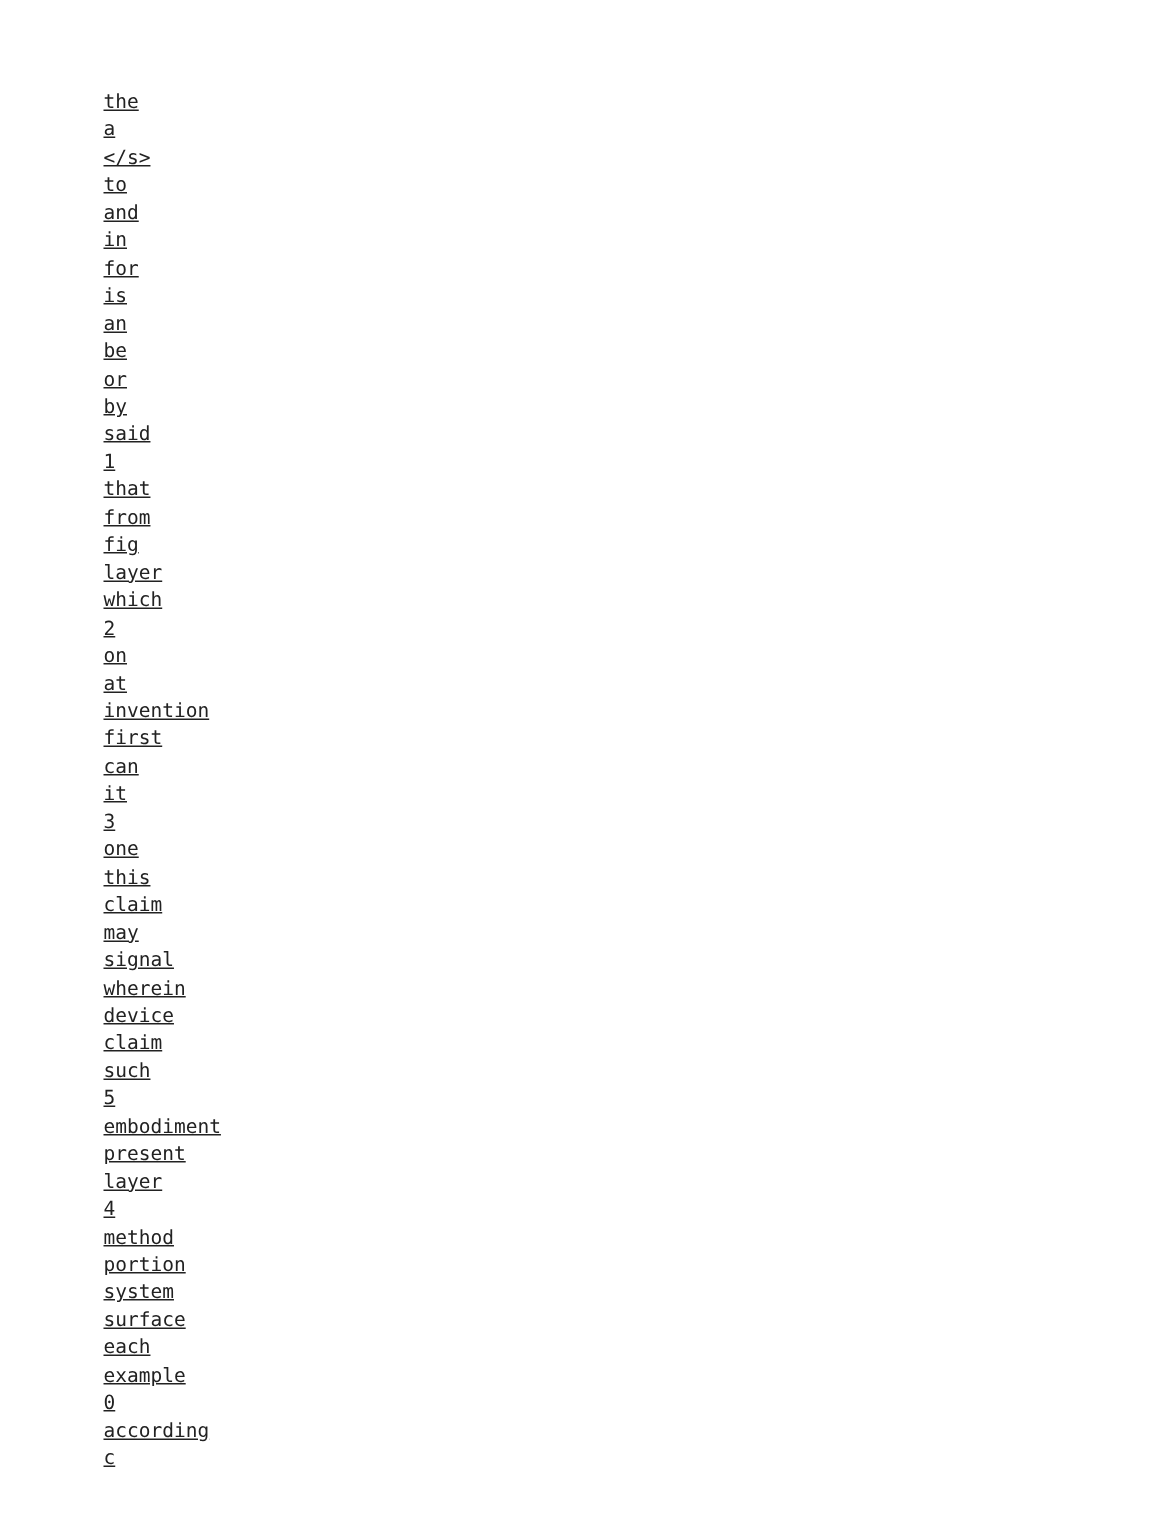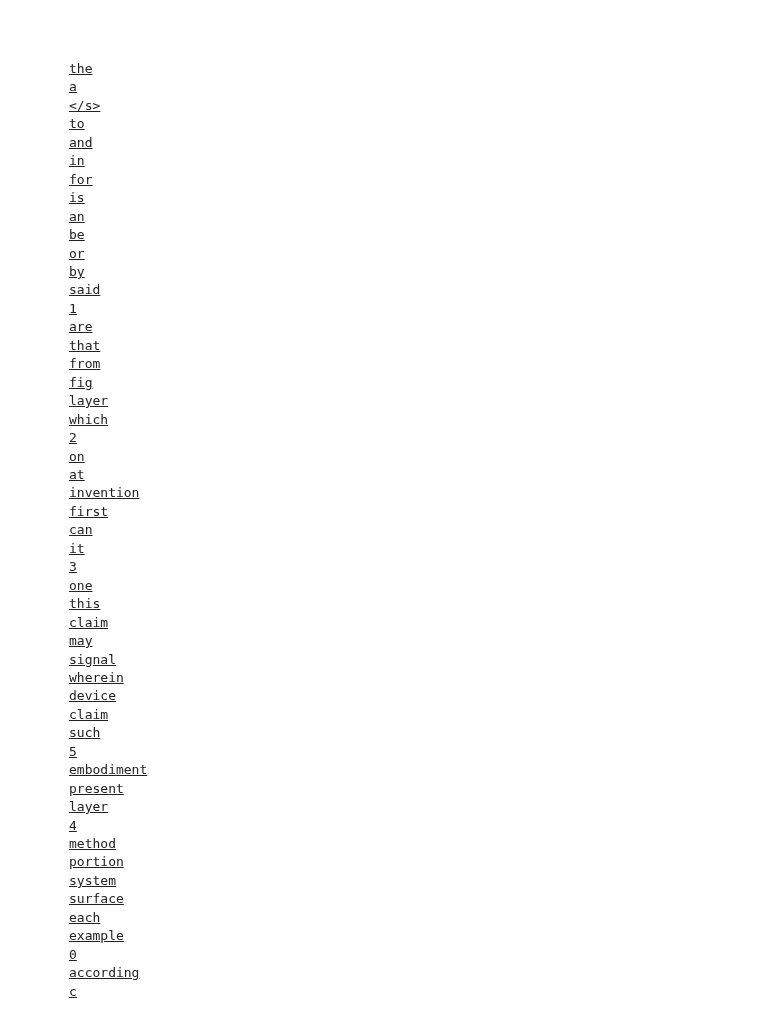--- a/index.html
+++ b/index.html
@@ -35,21 +35,20 @@
     <div>and</div>
     <div>in</div>
     <div>for</div>
     <div>is</div>
     <div>an</div>
     <div>be</div>
     <div>or</div>
     <div>by</div>
     <div>said</div>
     <div>1</div>
-    <div>are</div>
     <div>that</div>
     <div>from</div>
     <div>fig</div>
     <div>layer</div>
     <div>which</div>
     <div>2</div>
     <div>on</div>
     <div>at</div>
     <div>invention</div>
     <div>first</div>

